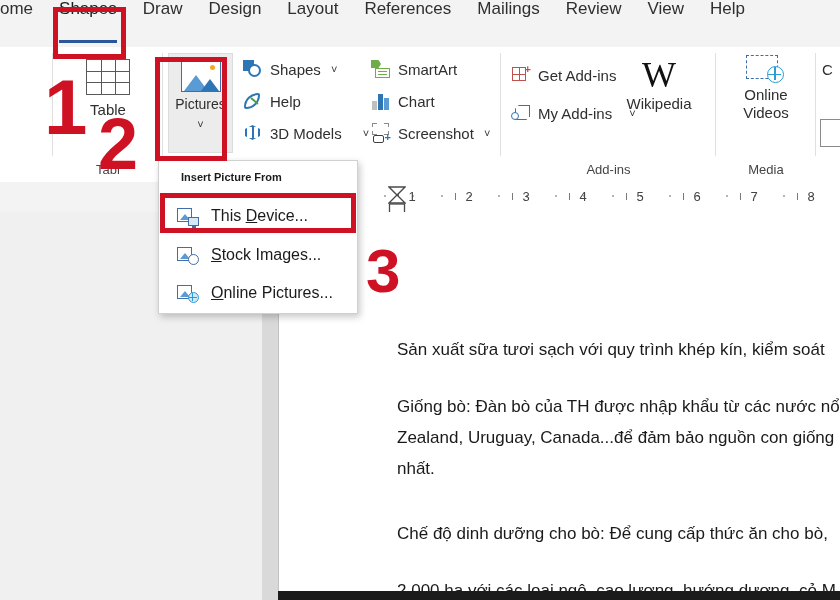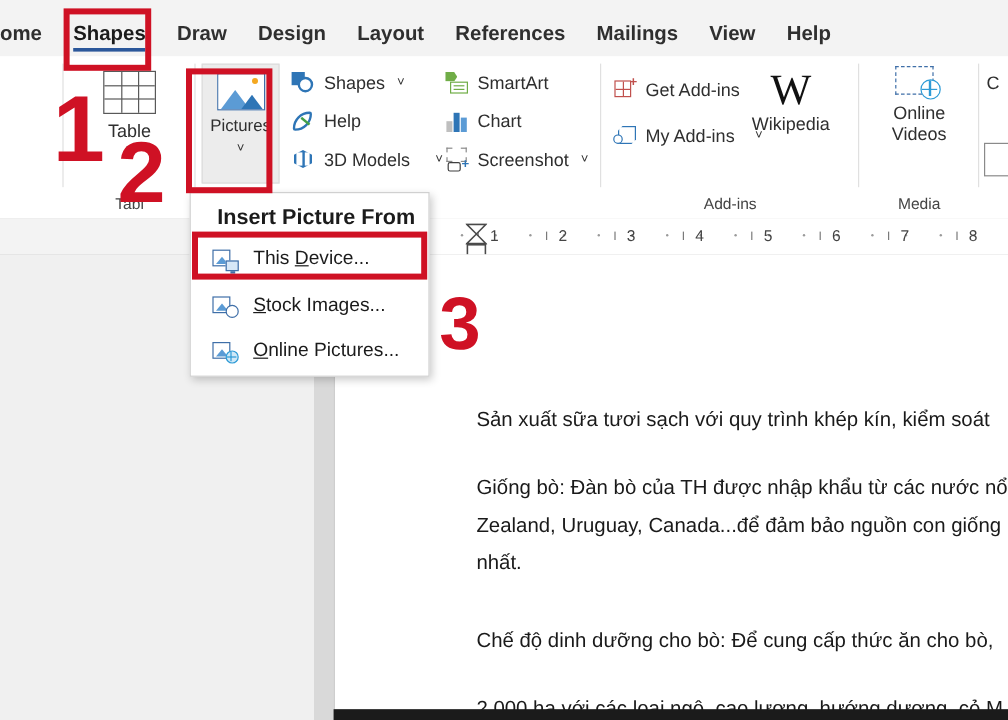--- a/index.html
+++ b/index.html
@@ -8,21 +8,21 @@
     font-family:"Liberation Sans","DejaVu Sans",sans-serif;
     background:#ffffff;color:#222;position:relative;
   }
   #app{position:absolute;inset:0;overflow:hidden;}
 
   
   .tabstrip{
     position:absolute;left:0;top:0;width:840px;height:47px;
     background:#f3f3f3;
   }
-  .tabs{position:absolute;left:0;top:0;height:47px;display:flex;align-items:flex-end;font-weight:bold;}
+  .tabs{position:absolute;left:0;top:0;height:47px;display:flex;}
   .tab{
     font-size:17px;color:#2f2f2f;padding:0 13px 11px 13px;
     line-height:1;white-space:nowrap;position:relative;
   }
   .tab.first{padding-left:0;}
   .tab.active{color:#1b1b1b;}
   .tab.active .tabrule{
     position:absolute;left:13px;right:13px;bottom:4px;height:3px;background:#2b579a;
   }
 
@@ -179,21 +179,21 @@
     font-family:"Liberation Sans","DejaVu Sans",sans-serif;
   }
 
   
   .menu{
     position:absolute;left:158px;top:160px;width:198px;height:152px;
     background:#fff;border:1px solid #d0d0d0;
     box-shadow:2px 3px 7px rgba(0,0,0,.22);
   }
   .menu .mhead{
-    position:absolute;left:22px;top:10px;font-size:18px;font-weight:bold;color:#1b1b1b;white-space:nowrap;
+    position:absolute;left:22px;top:10px;font-size:11px;font-weight:bold;color:#1b1b1b;white-space:nowrap;
   }
   .mitem{
     position:absolute;left:0;width:198px;height:38px;display:flex;align-items:center;
     font-size:16px;color:#1b1b1b;white-space:nowrap;
   }
   .mitem .mi{width:22px;height:20px;position:relative;margin-left:18px;margin-right:12px;flex:0 0 22px;}
   #mi-device{top:36px;}
   #mi-stock{top:75px;}
   #mi-online{top:113px;}
   .u{text-decoration:underline;}
@@ -215,20 +215,21 @@
 
   <div class="tabstrip">
     <div class="tabs">
       <div class="tab first"><span>ome</span></div>
       <div class="tab active"><span>Shapes</span><span class="tabrule"></span></div>
       <div class="tab"><span>Draw</span></div>
       <div class="tab"><span>Design</span></div>
       <div class="tab"><span>Layout</span></div>
       <div class="tab"><span>References</span></div>
       <div class="tab"><span>Mailings</span></div>
+      <div class="tab"><span>Review</span></div>
       <div class="tab"><span>View</span></div>
       <div class="tab"><span>Help</span></div>
     </div>
   </div>
 
   <div class="ribbon">
 
     <div class="grp" id="grp-pages">
 
       <div class="grplabel" style="text-align:left;left:0;">es</div>

